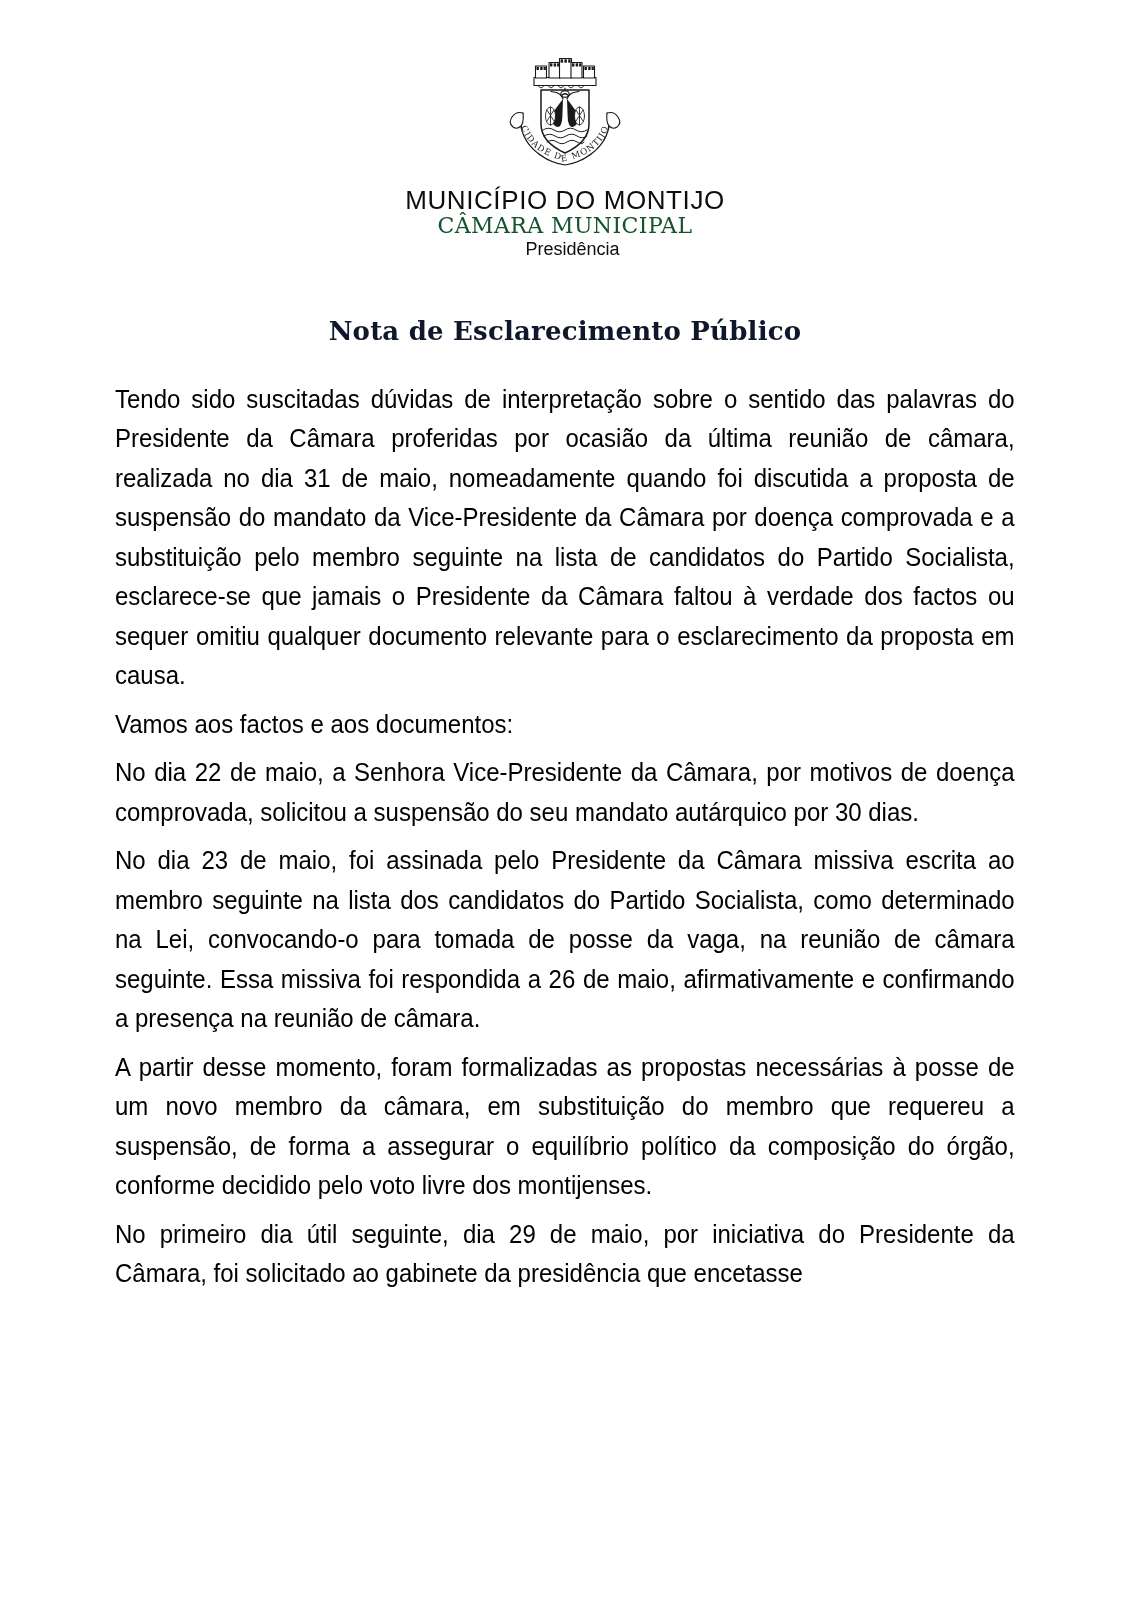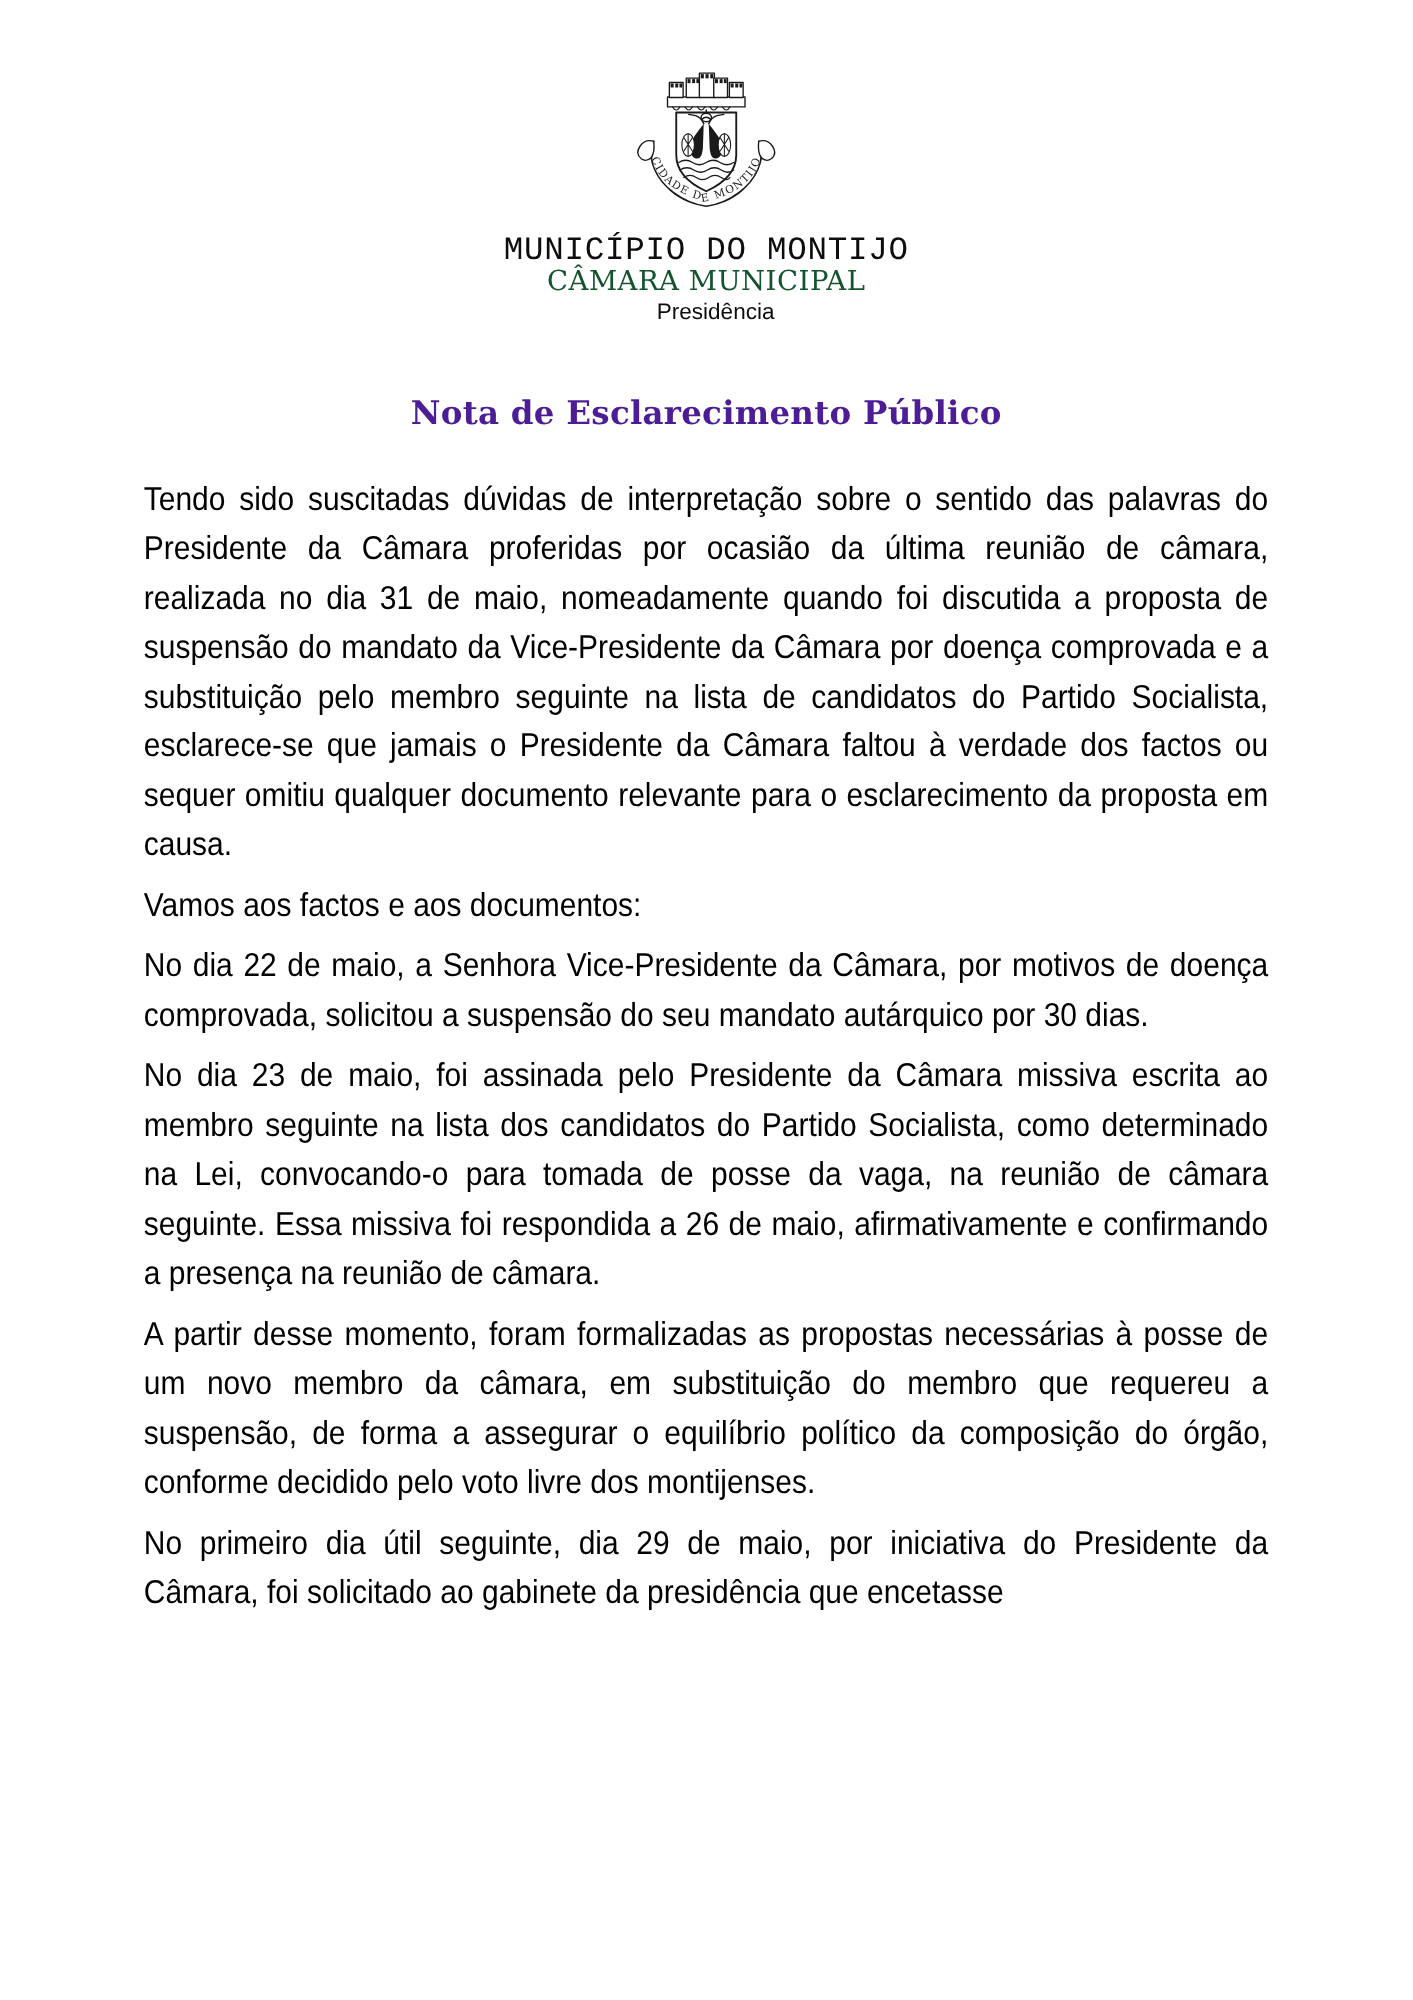--- a/index.html
+++ b/index.html
@@ -33,21 +33,21 @@
     margin: 0 auto;
     width: 136px;
     height: 128px;
   }
   .crest-wrap svg {
     display: block;
     width: 136px;
     height: 128px;
   }
   .org-line1 {
-    font-family: Liberation Mono, monospace;
+    font-family: Liberation Sans, sans-serif;
     font-size: 26px;
     letter-spacing: 0.6px;
     line-height: 1.08;
     margin-top: 8px;
     white-space: nowrap;
     font-weight: 400;
     color: #0d0d0d;
   }
   .org-line2 {
     font-family: "DejaVu Serif", "Liberation Serif", serif;
@@ -70,21 +70,21 @@
   }
 
   
   .doc-title {
     text-align: center;
     font-family: "DejaVu Serif", "Liberation Serif", serif;
     font-weight: 700;
     font-size: 26px;
     letter-spacing: 0.2px;
     margin-top: 56px;
-    color: #4c1d95;
+    color: #0f172a;
   }
 
   
   .body-block {
     margin: 0 auto;
     width: 900px;
     padding-left: 0;
     margin-top: 34px;
   }
   p.para {

